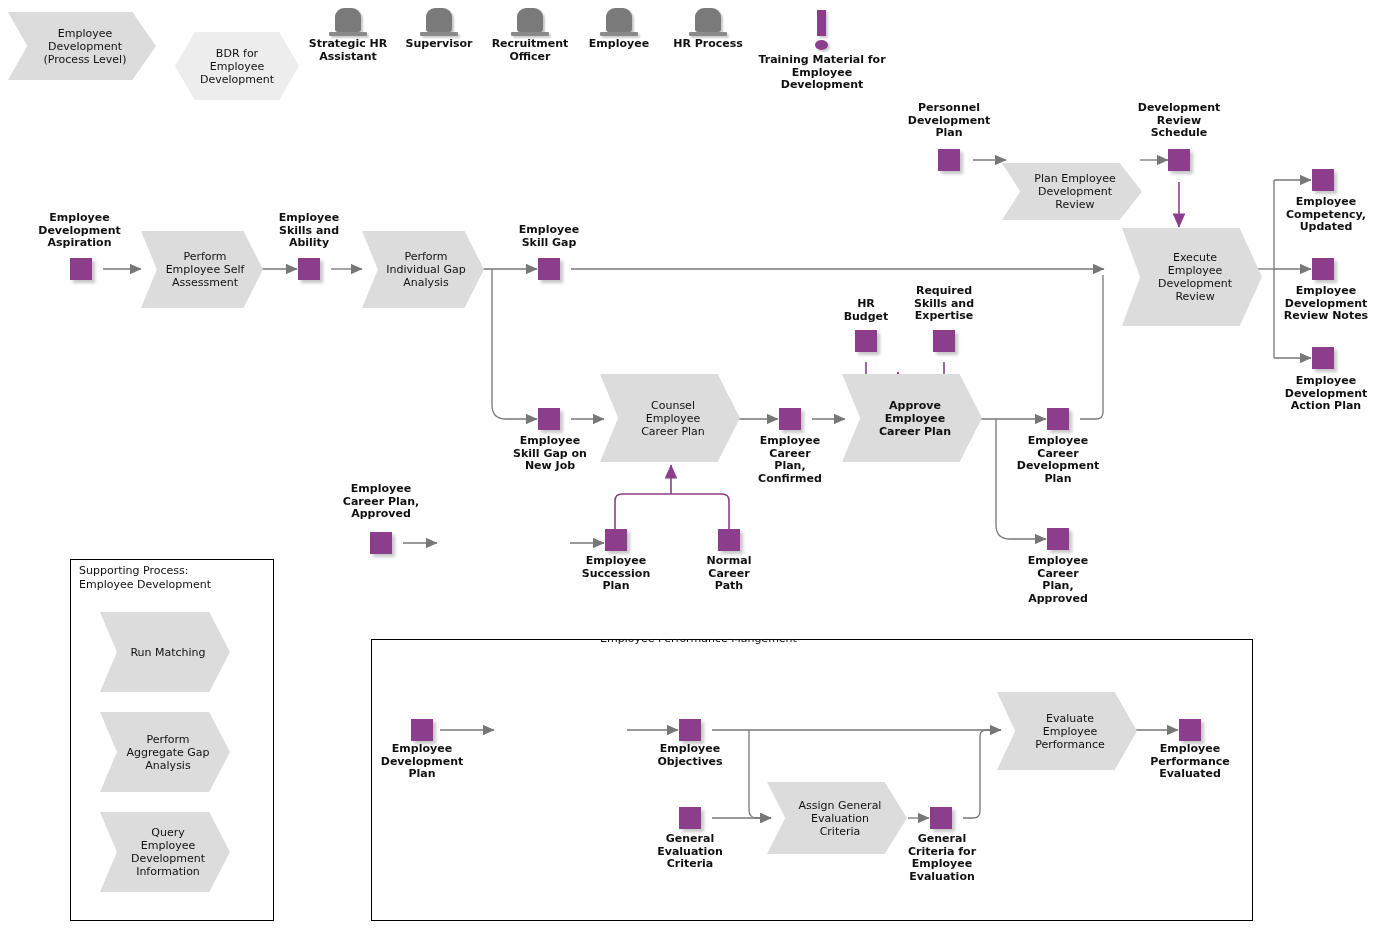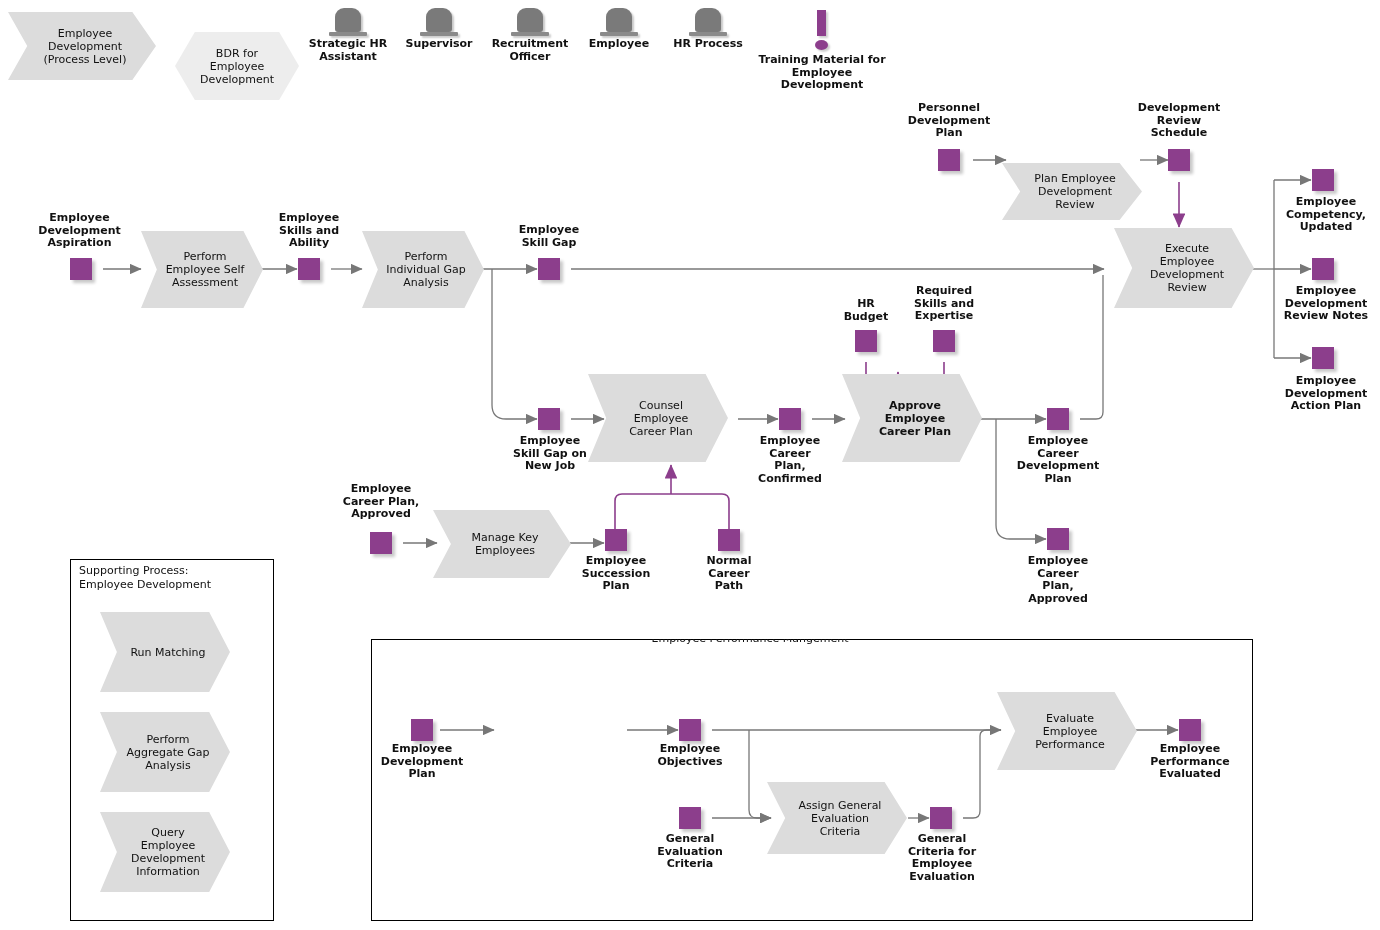--- a/index.html
+++ b/index.html
@@ -227,21 +227,21 @@
 Development
 Review</div>
   </div>
 
   <div class="lbl" style="left:1133px;top:102px;width:92px;">Development
 Review
 Schedule</div>
   <div class="dobj" style="left:1168px;top:149px;"></div>
 
   <div class="procwrap" style="left:1106px;top:228px;width:140px;height:84px;">
-    <div class="proc" style="left:8px;top:0;width:140px;height:80px;">Execute
+    <div class="proc" style="left:16px;top:0;width:140px;height:98px;">Execute
 Employee
 Development
 Review</div>
   </div>
 
   <div class="dobj" style="left:1312px;top:169px;"></div>
   <div class="lbl" style="left:1278px;top:196px;width:96px;">Employee
 Competency,
 Updated</div>
 
@@ -262,21 +262,21 @@
   <div class="lbl" style="left:897px;top:285px;width:94px;">Required
 Skills and
 Expertise</div>
   <div class="dobj" style="left:933px;top:330px;"></div>
 
   <div class="dobj" style="left:538px;top:408px;"></div>
   <div class="lbl" style="left:503px;top:435px;width:94px;">Employee
 Skill Gap on
 New Job</div>
 
-  <div class="procwrap" style="left:588px;top:374px;width:140px;height:72px;">
+  <div class="procwrap" style="left:600px;top:374px;width:140px;height:72px;">
     <div class="proc" style="left:0;top:0;width:140px;height:88px;">Counsel
 Employee
 Career Plan</div>
   </div>
 
   <div class="dobj" style="left:779px;top:408px;"></div>
   <div class="lbl" style="left:744px;top:435px;width:92px;">Employee
 Career
 Plan,
 Confirmed</div>
@@ -297,24 +297,20 @@
   <div class="lbl" style="left:1010px;top:555px;width:96px;">Employee
 Career
 Plan,
 Approved</div>
 
   <div class="lbl" style="left:333px;top:483px;width:96px;">Employee
 Career Plan,
 Approved</div>
   <div class="dobj" style="left:370px;top:532px;"></div>
 
-  <div class="procwrap" style="left:433px;top:510px;width:138px;height:68px;">
-    <div class="proc" style="left:0;top:0;width:138px;height:68px;">Manage Key
-Employees</div>
-  </div>
 
   <div class="dobj" style="left:605px;top:529px;"></div>
   <div class="lbl" style="left:570px;top:555px;width:92px;">Employee
 Succession
 Plan</div>
 
   <div class="dobj" style="left:718px;top:529px;"></div>
   <div class="lbl" style="left:683px;top:555px;width:92px;">Normal
 Career
 Path</div>
@@ -333,21 +329,21 @@
   </div>
   <div class="procwrap" style="left:100px;top:812px;width:130px;height:80px;">
     <div class="proc" style="left:0;top:0;width:130px;height:80px;">Query
 Employee
 Development
 Information</div>
   </div>
 
   <div class="panel" style="left:371px;top:639px;width:880px;height:280px;"></div>
   <div class="panel-title-clip" style="left:600px;top:639px;width:300px;height:10px;">
-    <div class="panel-title" style="left:0;top:-6px;width:300px;text-align:center;">Employee Performance Mangement</div>
+    <div class="panel-title" style="left:0;top:-6px;width:300px;">Employee Performance Mangement</div>
   </div>
 
   <div class="dobj" style="left:411px;top:719px;"></div>
   <div class="lbl" style="left:373px;top:743px;width:98px;">Employee
 Development
 Plan</div>
 
 
   <div class="dobj" style="left:679px;top:719px;"></div>
   <div class="lbl" style="left:641px;top:743px;width:98px;">Employee

